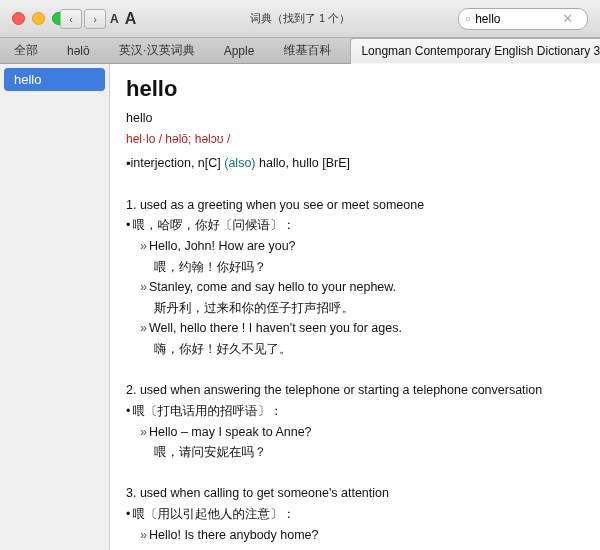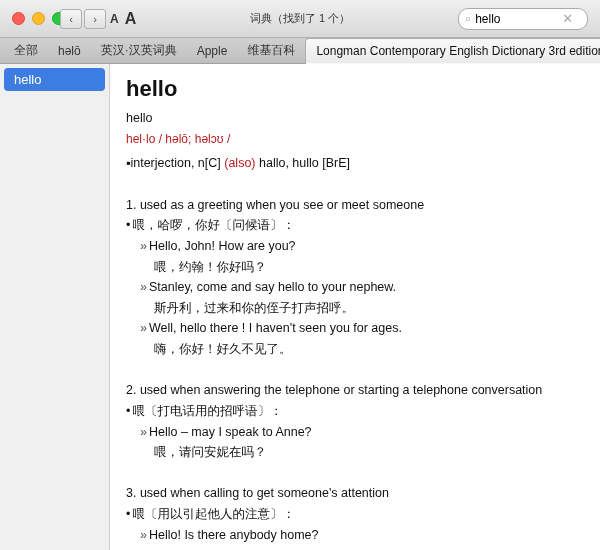--- a/index.html
+++ b/index.html
@@ -112,21 +112,21 @@
     }
 
     
     .tabbar {
       background: linear-gradient(to bottom, #d0d0d0, #c0c0c0);
       border-bottom: 1px solid #a0a0a0;
       height: 26px;
       display: flex;
       align-items: stretch;
       padding: 0 4px;
-      gap: 0;
+      gap: 9px;
     }
     .tab-item {
       padding: 0 10px;
       display: flex;
       align-items: center;
       font-size: 12px;
       color: #333;
       cursor: pointer;
       white-space: nowrap;
     }
@@ -194,21 +194,21 @@
     .phonetic { font-size: 12px; color: #b91c1c; margin-bottom: 4px; }
 
     .pos-line { font-size: 12.5px; }
 
     .def-line { margin: 0 0; }
 
     .bullet::before { content: "•"; margin-right: 2px; }
     .dbl-arrow::before { content: "»"; margin-right: 2px; color: #555; }
     .indent { padding-left: 14px; display: block; }
     .indent2 { padding-left: 28px; display: block; }
-    .bracket { color: #b91c1c; }
+    .bracket { color: #0f766e; }
 
     ::-webkit-scrollbar { width: 8px; }
     ::-webkit-scrollbar-track { background: #f0f0f0; }
     ::-webkit-scrollbar-thumb { background: #c0c0c0; border-radius: 4px; }
   </style>
 </head>
 <body>
 
 <div class="titlebar">
   <div class="window-buttons">

